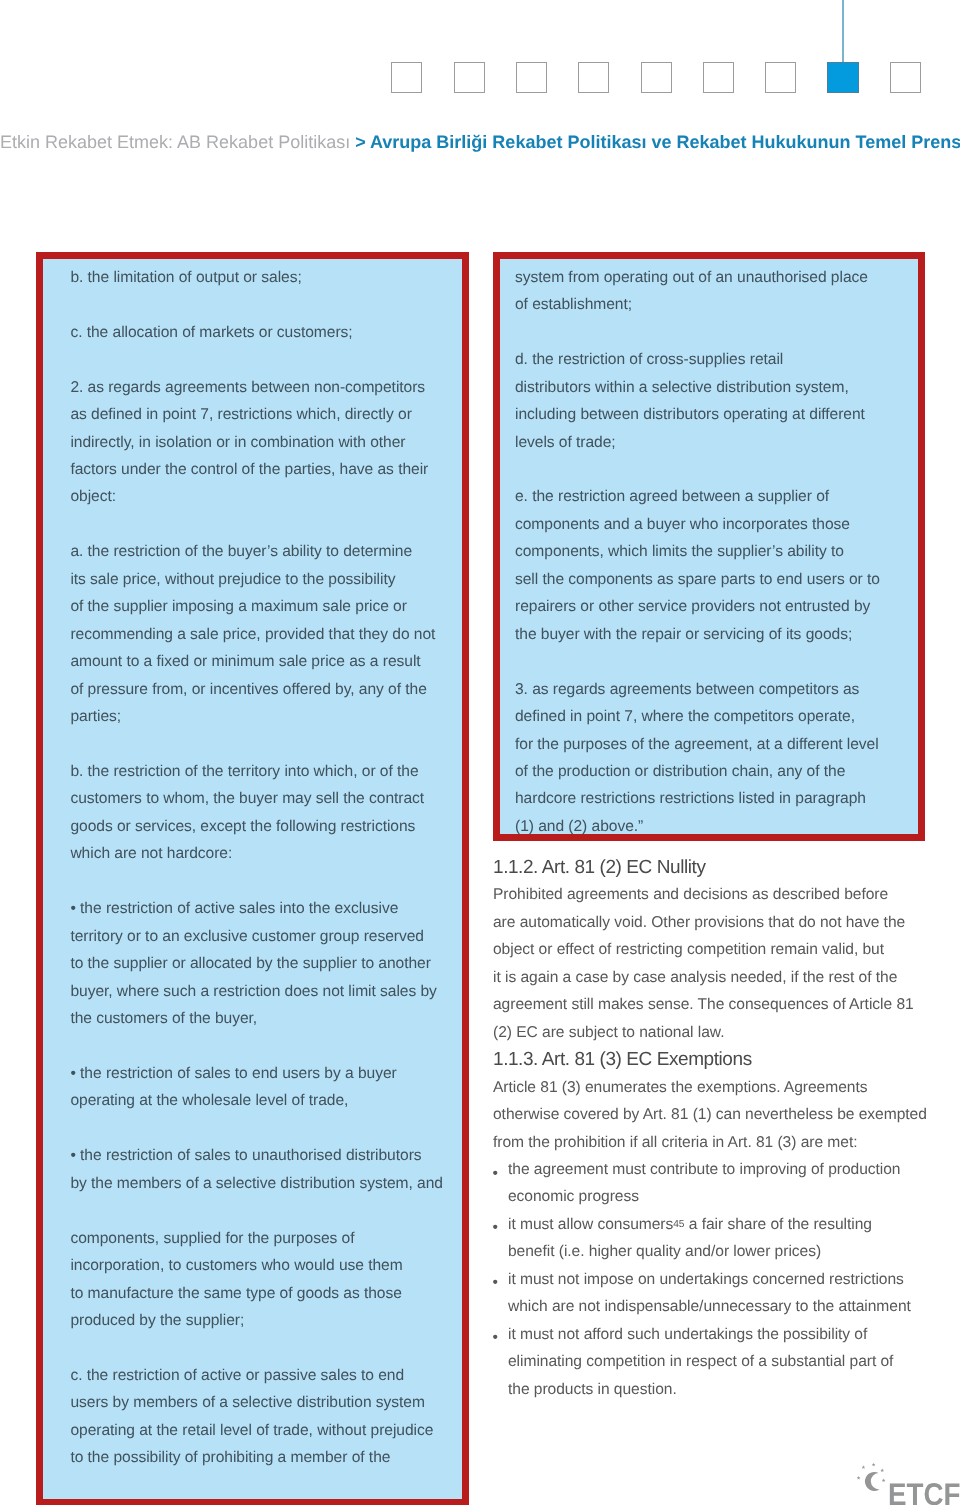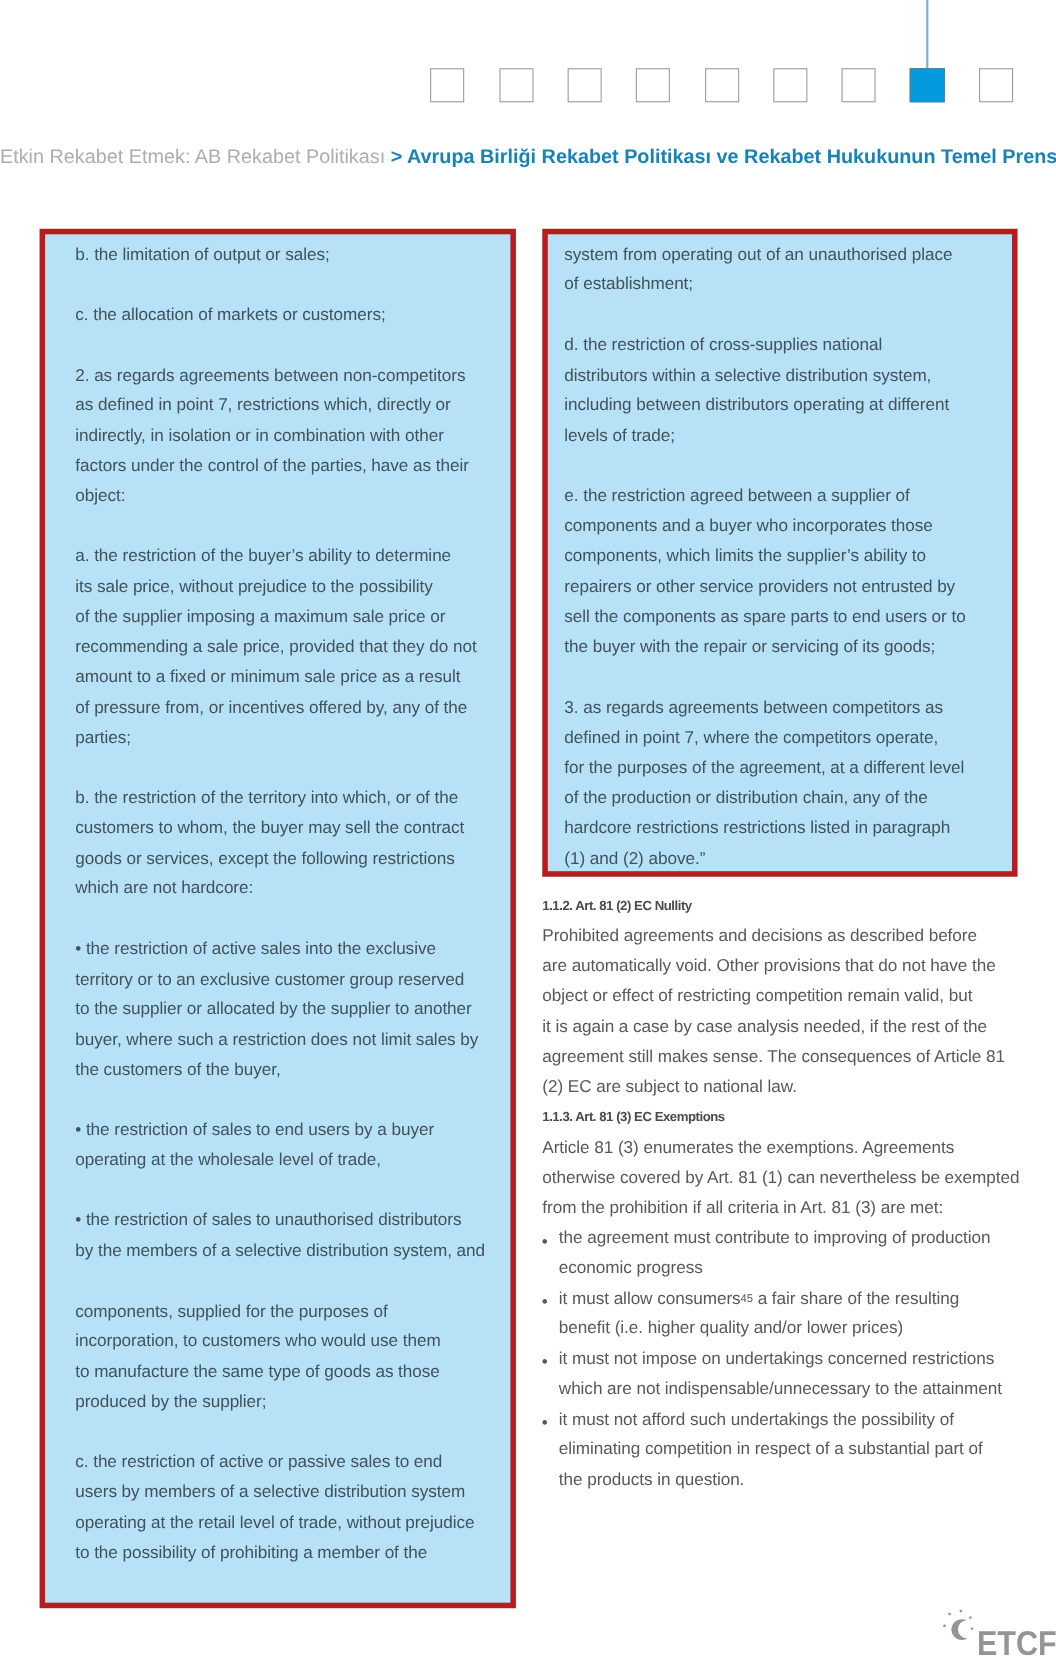--- a/index.html
+++ b/index.html
@@ -19,30 +19,30 @@
   
   .crumb{position:absolute;left:0;top:119.5px;width:864px;height:24px;line-height:20px;
          font-size:18px;color:#abadb0;white-space:nowrap;margin-top:12px;}
   .crumb .hi{color:#1782b5;font-weight:bold;}
 
   
   .colL{position:absolute;left:36px;top:208px;width:433px;}
   .colR{position:absolute;left:493px;top:208px;width:432px;}
 
   .bluebox{position:relative;box-sizing:border-box;background:#b6e1f6;
-           border:5px solid #b91c1c;padding:4.9px 20px 5px 27.4px;}
+           border:7px solid #b91c1c;padding:4.9px 20px 5px 27.4px;margin-top:44px;}
   .colL .bluebox{height:1254px;}
   .colR .bluebox{height:589px;padding-left:15px;}
 
   .ln{font-size:15.6px;line-height:27.45px;color:#58585a;
       white-space:pre;letter-spacing:-0.05px;}
   .bluebox .ln{color:#41525c;}
   .pgap{height:27.45px;}
 
-  .sechead{font-size:12px;line-height:27.45px;font-weight:bold;color:#4a4a4c;
+  .sechead{font-size:19px;line-height:27.45px;font-weight:normal;color:#4a4a4c;
            white-space:pre;letter-spacing:-0.43px;}
   .bullets{list-style:none;margin:0;padding:0;}
   .bullets li{position:relative;padding-left:15px;}
   .bullets li .bd{position:absolute;left:-0.4px;top:3.6px;font-size:15.6px;
                   line-height:27.45px;color:#58585a;}
   sup{font-size:10.2px;vertical-align:1.8px;line-height:0;}
 
   .afterbox{margin-top:13px;}
   .sec2{}
 
@@ -144,32 +144,32 @@
 
   <div class="colR">
     <div class="bluebox">
       <div id="rightbox">
           <div>
             <div class="ln">system from operating out of an unauthorised place</div>
             <div class="ln">of establishment;</div>
           </div>
           <div class="pgap"></div>
           <div>
-            <div class="ln">d. the restriction of cross-supplies national</div>
+            <div class="ln">d. the restriction of cross-supplies retail</div>
             <div class="ln">distributors within a selective distribution system,</div>
             <div class="ln">including between distributors operating at different</div>
             <div class="ln">levels of trade;</div>
           </div>
           <div class="pgap"></div>
           <div>
             <div class="ln">e. the restriction agreed between a supplier of</div>
             <div class="ln">components and a buyer who incorporates those</div>
             <div class="ln">components, which limits the supplier’s ability to</div>
+            <div class="ln">sell the components as spare parts to end users or to</div>
             <div class="ln">repairers or other service providers not entrusted by</div>
-            <div class="ln">sell the components as spare parts to end users or to</div>
             <div class="ln">the buyer with the repair or servicing of its goods;</div>
           </div>
           <div class="pgap"></div>
           <div>
             <div class="ln">3. as regards agreements between competitors as</div>
             <div class="ln">defined in point 7, where the competitors operate,</div>
             <div class="ln">for the purposes of the agreement, at a different level</div>
             <div class="ln">of the production or distribution chain, any of the</div>
             <div class="ln">hardcore restrictions restrictions listed in paragraph</div>
             <div class="ln">(1) and (2) above.”</div>

